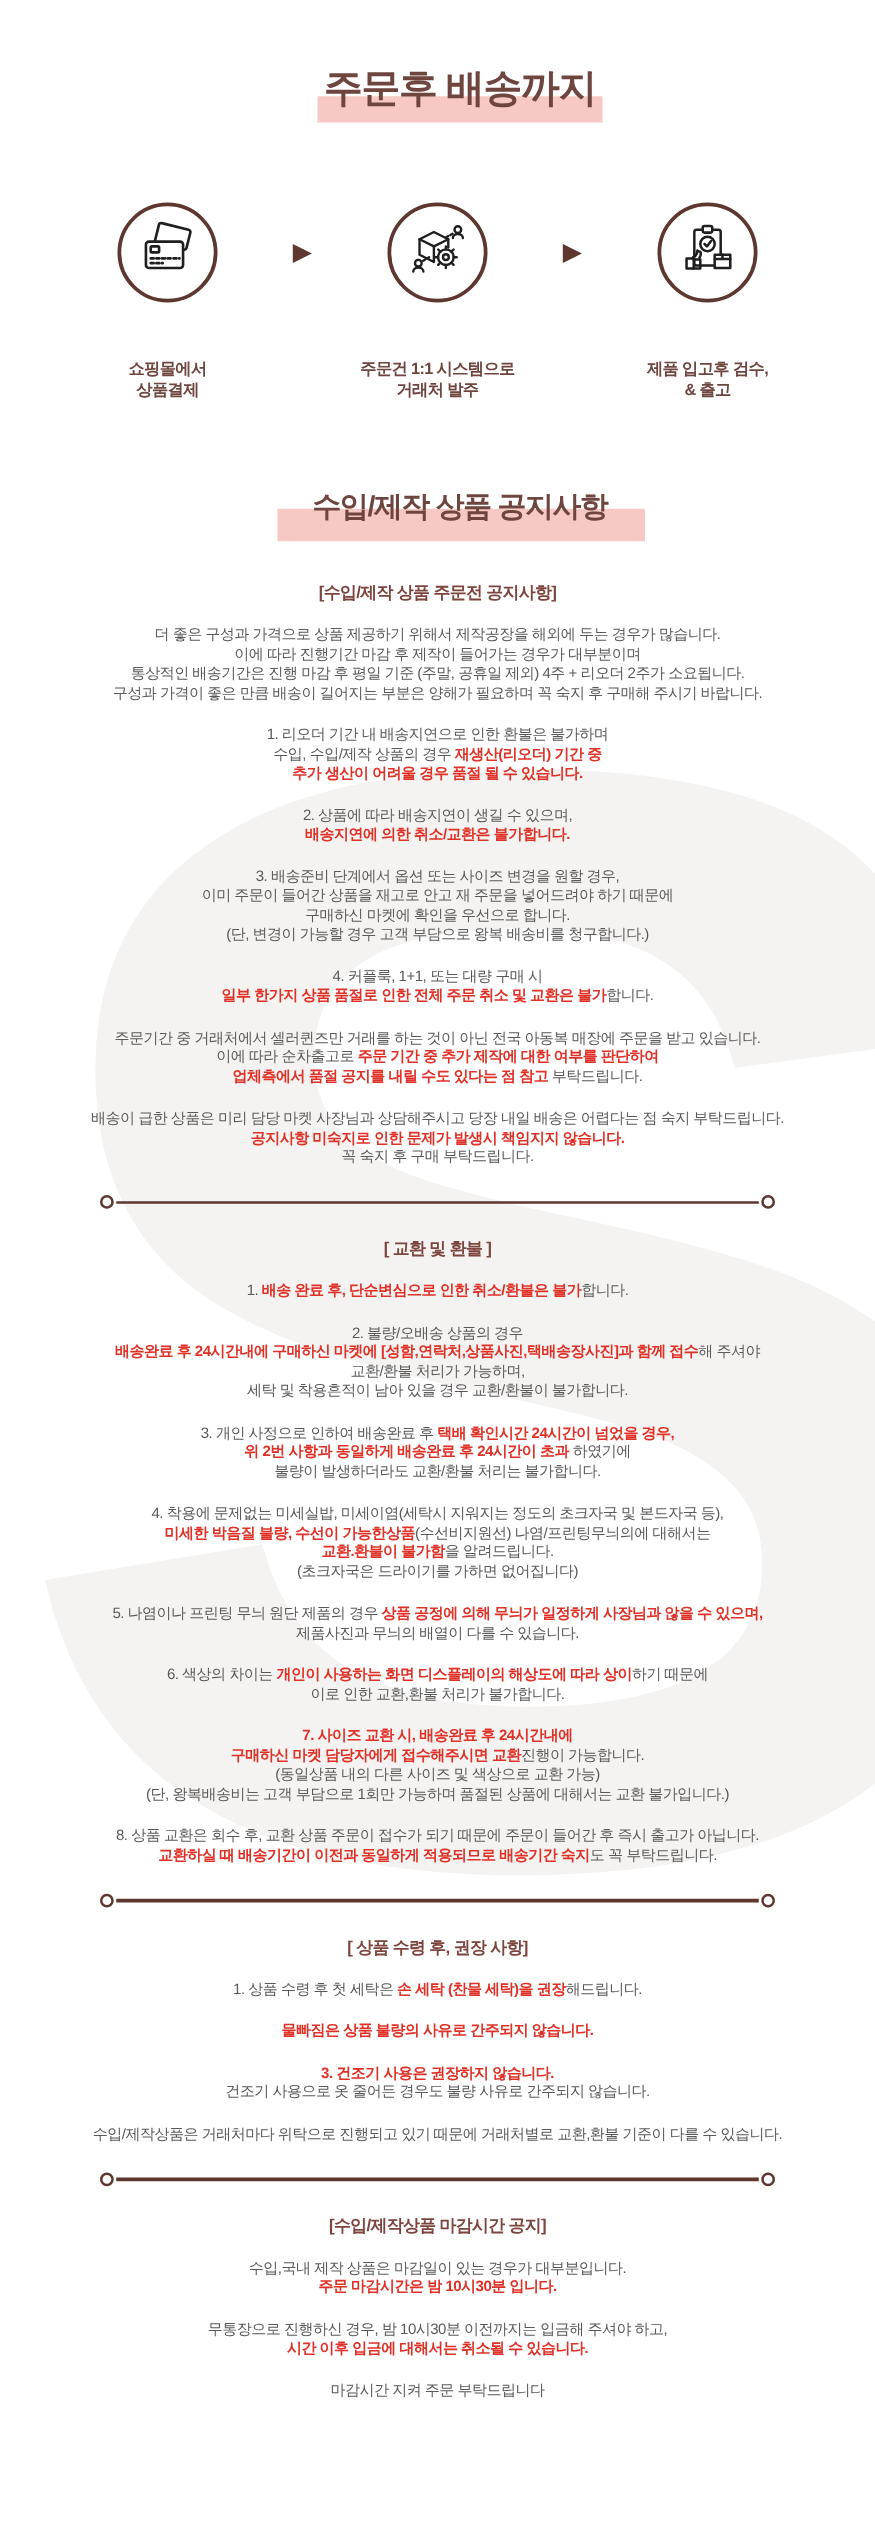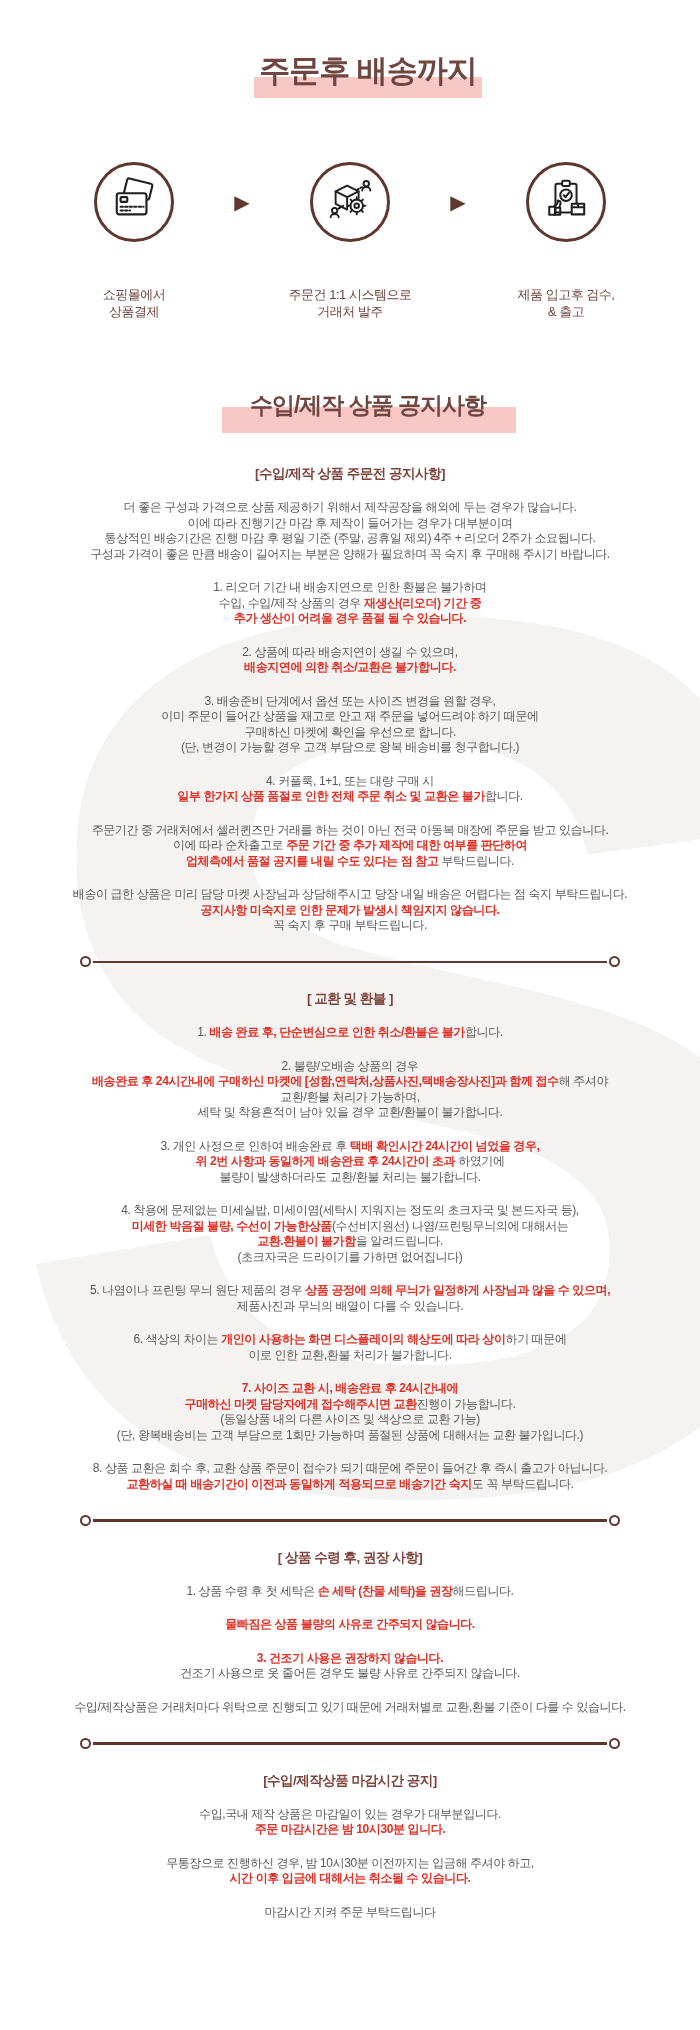--- a/index.html
+++ b/index.html
@@ -43,21 +43,21 @@
   }
   .step{width:186px; text-align:center;}
   .circle{
     width:80px;height:80px;border-radius:50%;
     border:3px solid var(--maroon-dark);
     margin:0 auto 13px auto; background:#fff;
     display:flex;align-items:center;justify-content:center;
   }
   .circle svg{width:46px;height:46px;}
   .step-label{
-    font-size:13px;font-weight:400;color:var(--maroon);
+    font-size:13px;font-weight:700;color:var(--maroon);
     line-height:17px;letter-spacing:-0.5px;margin-top:44px;
   }
   .step-label span{display:block;}
   .arrow{
     font-size:20px;color:var(--maroon-dark);
     margin-top:29px;width:30px;text-align:center;line-height:22px;
   }
 
   
   main{margin-top:44px;}

